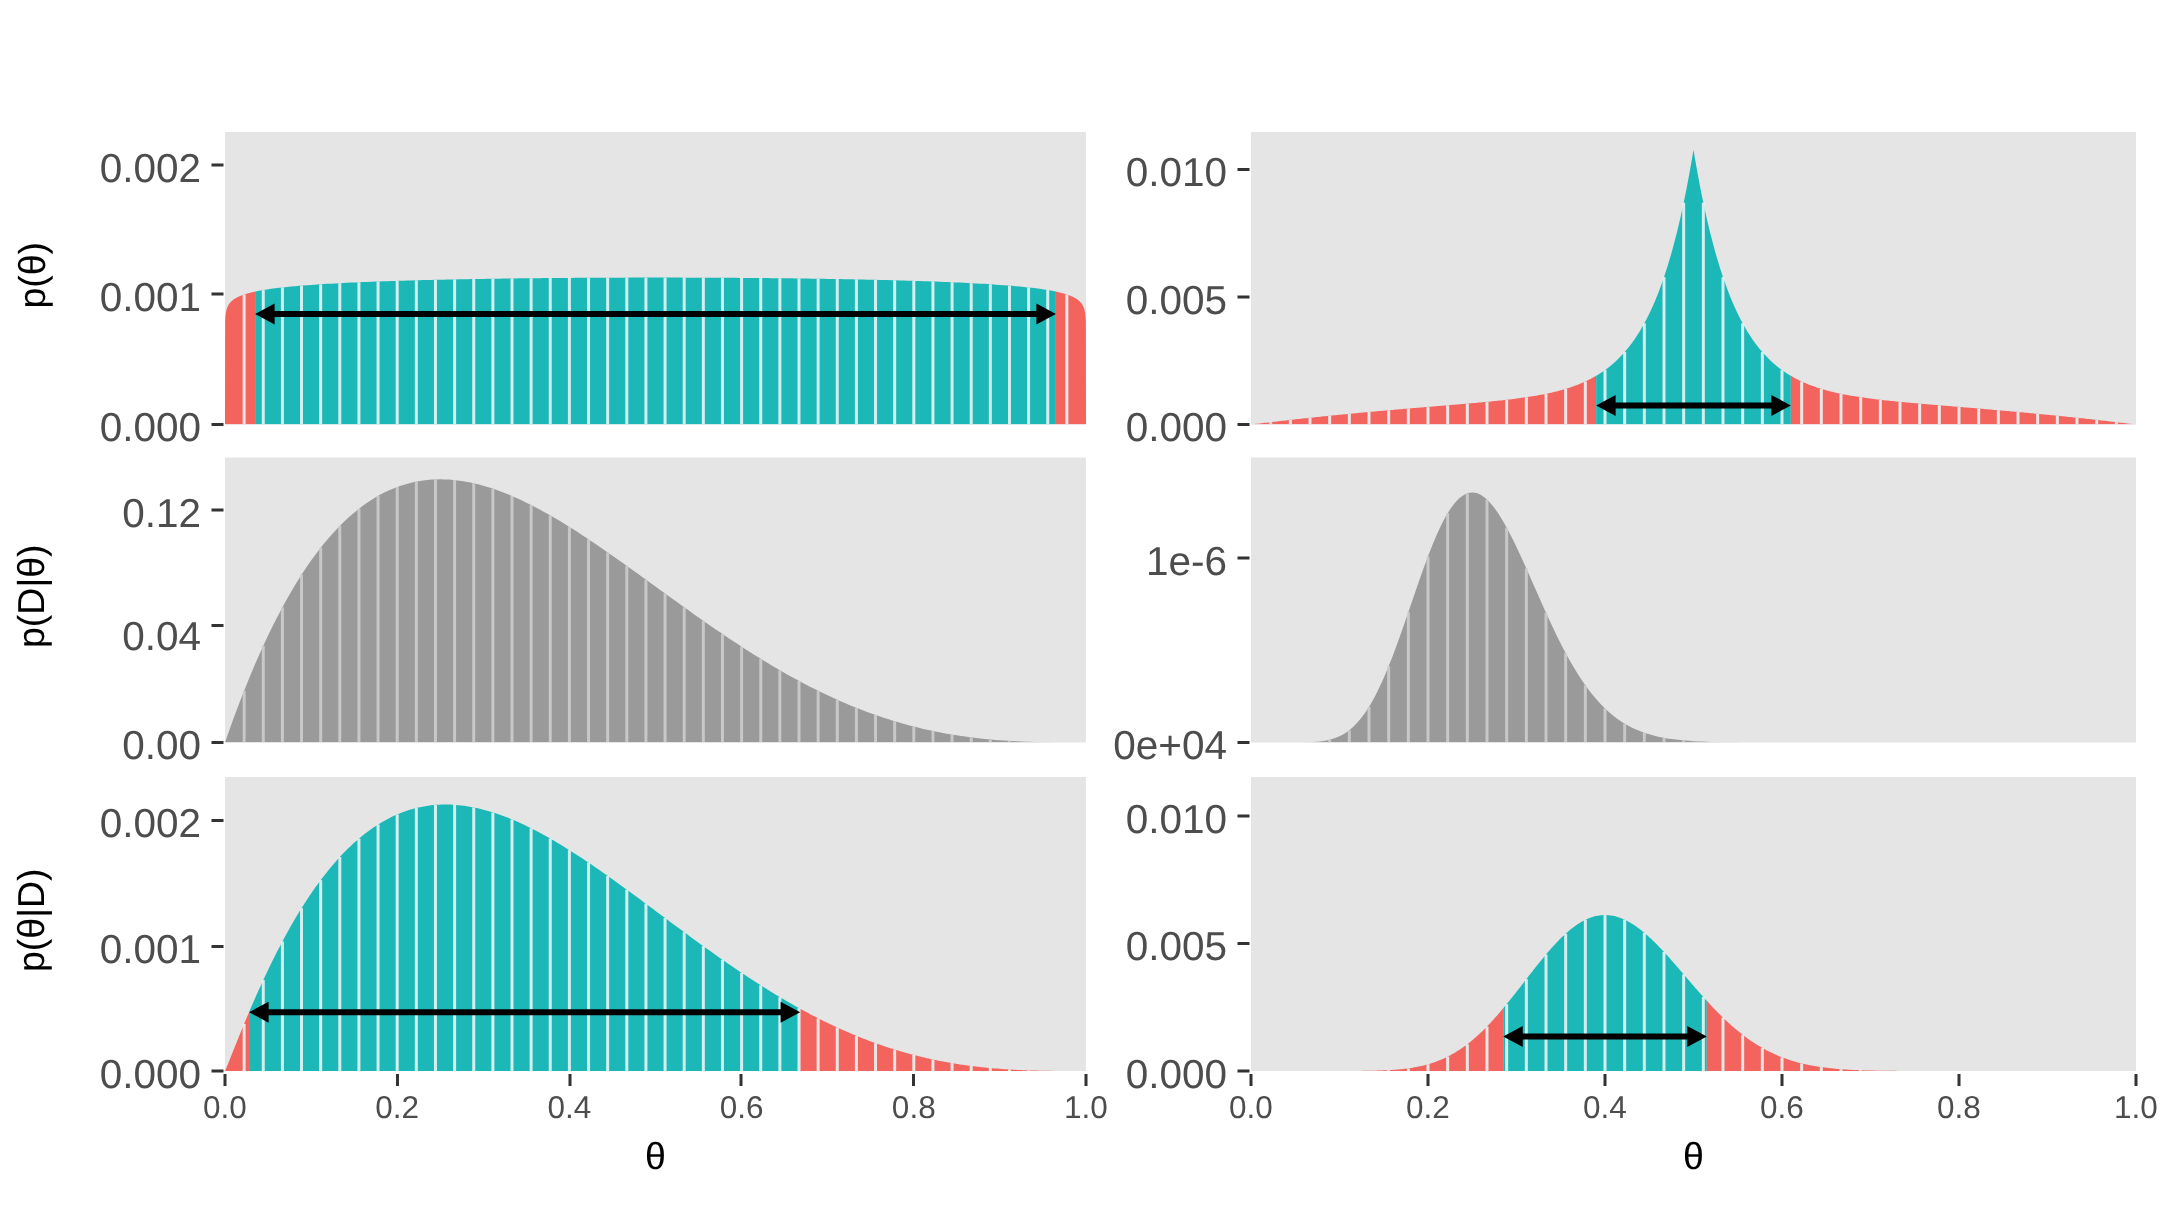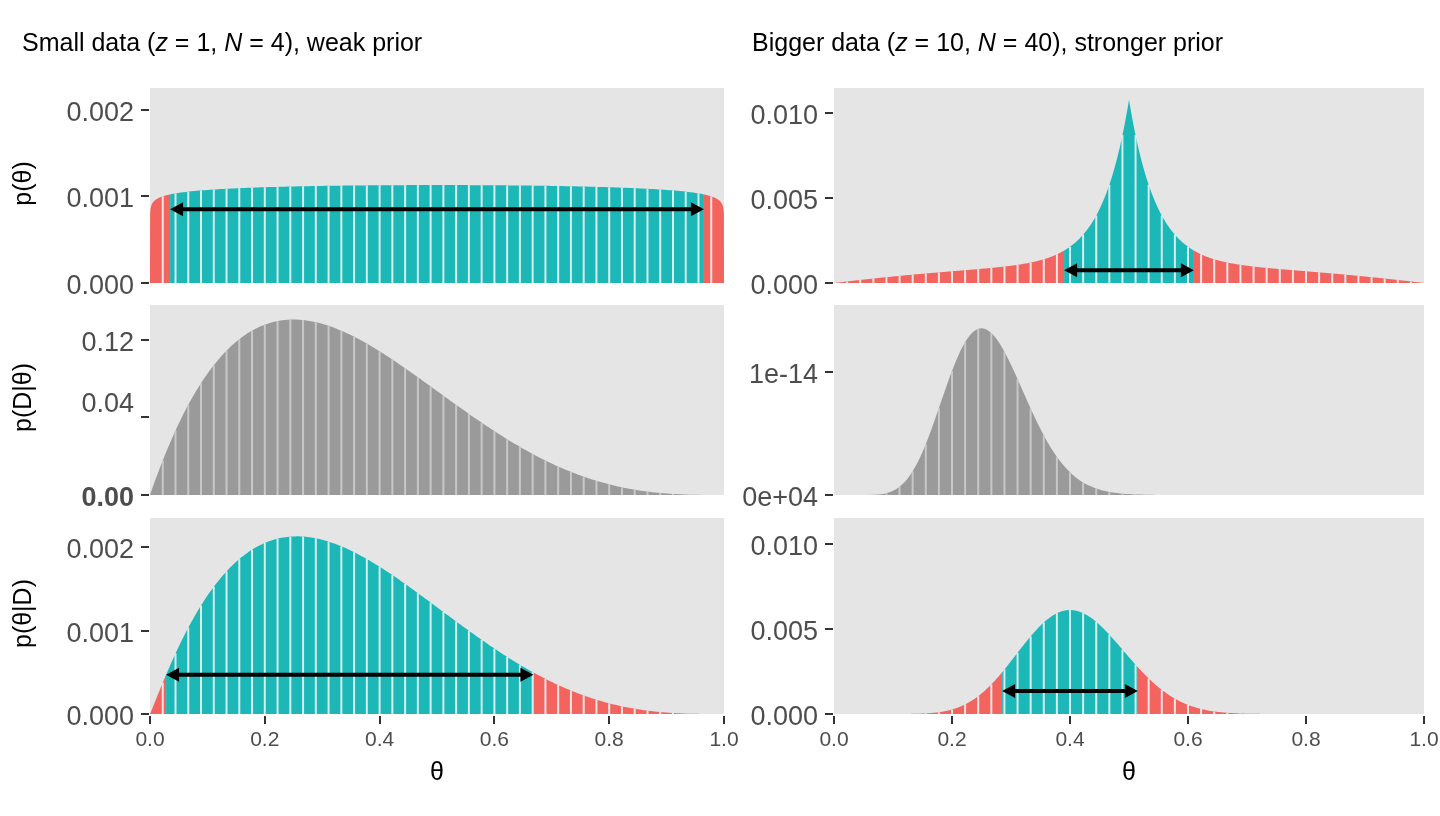--- a/index.html
+++ b/index.html
@@ -92,22 +92,20 @@
   svg.dens {
     position: absolute;
     left: 0; top: 0;
     display: block;
   }
 </style>
 </head>
 <body>
 
 <div id="figure">
-    <div class="col-title" style="left: 22px; top: 28px;"><span>Small data (</span><span class="ital">z</span><span> = 1, </span><span class="ital">N</span><span> = 4), weak prior</span></div>
-    <div class="col-title" style="left: 752px; top: 28px;"><span>Bigger data (</span><span class="ital">z</span><span> = 10, </span><span class="ital">N</span><span> = 40), stronger prior</span></div>
     <div class="panel" style="left: 150px; top: 88px; width: 574px; height: 195px; background: rgb(229, 229, 229);">
       <svg class="dens" width="574" height="195">
         <path d="M 0.00 195.00 L 0.00 195.00 L 0.10 126.89 L 0.20 124.49 L 0.30 123.05 L 0.40 122.01 L 0.50 121.19 L 0.60 120.51 L 0.70 119.94 L 0.80 119.44 L 0.90 118.99 L 1.00 118.59 L 1.10 118.23 L 1.21 117.89 L 1.31 117.58 L 1.41 117.30 L 1.51 117.03 L 1.61 116.78 L 1.71 116.54 L 1.81 116.32 L 1.91 116.10 L 2.01 115.90 L 2.11 115.71 L 2.21 115.53 L 2.31 115.35 L 2.41 115.18 L 2.51 115.02 L 2.61 114.86 L 2.71 114.71 L 2.81 114.57 L 2.91 114.43 L 3.01 114.29 L 3.11 114.16 L 3.21 114.03 L 3.31 113.91 L 3.42 113.79 L 3.52 113.67 L 3.62 113.56 L 3.72 113.44 L 3.82 113.34 L 3.92 113.23 L 4.02 113.13 L 4.12 113.03 L 4.22 112.93 L 4.32 112.83 L 4.42 112.74 L 4.52 112.65 L 4.62 112.56 L 4.72 112.47 L 4.82 112.38 L 4.92 112.30 L 5.02 112.22 L 5.12 112.14 L 5.22 112.06 L 5.32 111.98 L 5.42 111.90 L 5.52 111.82 L 5.63 111.75 L 5.73 111.68 L 5.83 111.61 L 5.93 111.54 L 6.03 111.47 L 6.13 111.40 L 6.23 111.33 L 6.33 111.26 L 6.43 111.20 L 6.53 111.13 L 6.63 111.07 L 6.73 111.01 L 6.83 110.95 L 6.93 110.89 L 7.03 110.83 L 7.13 110.77 L 7.23 110.71 L 7.33 110.65 L 7.43 110.60 L 7.53 110.54 L 7.63 110.48 L 7.73 110.43 L 7.84 110.38 L 7.94 110.32 L 8.04 110.27 L 8.14 110.22 L 8.24 110.17 L 8.34 110.12 L 8.44 110.07 L 8.54 110.02 L 8.64 109.97 L 8.74 109.92 L 8.84 109.87 L 8.94 109.82 L 9.04 109.78 L 9.14 109.73 L 9.24 109.69 L 9.34 109.64 L 9.44 109.60 L 9.54 109.55 L 9.64 109.51 L 9.74 109.46 L 9.84 109.42 L 9.94 109.38 L 10.05 109.34 L 10.15 109.29 L 10.25 109.25 L 10.35 109.21 L 10.45 109.17 L 10.55 109.13 L 10.65 109.09 L 10.75 109.05 L 10.85 109.01 L 10.95 108.97 L 11.05 108.93 L 11.15 108.90 L 11.25 108.86 L 11.35 108.82 L 11.45 108.78 L 11.55 108.75 L 11.65 108.71 L 11.75 108.67 L 11.85 108.64 L 11.95 108.60 L 12.05 108.57 L 12.15 108.53 L 12.25 108.50 L 12.36 108.46 L 12.46 108.43 L 12.56 108.39 L 12.66 108.36 L 12.76 108.33 L 12.86 108.29 L 12.96 108.26 L 13.06 108.23 L 13.16 108.19 L 13.26 108.16 L 13.36 108.13 L 13.46 108.10 L 13.56 108.07 L 13.66 108.04 L 13.76 108.00 L 13.86 107.97 L 13.96 107.94 L 14.06 107.91 L 14.16 107.88 L 14.26 107.85 L 14.36 107.82 L 14.46 107.79 L 14.57 107.76 L 14.67 107.73 L 14.77 107.71 L 14.87 107.68 L 14.97 107.65 L 15.07 107.62 L 15.17 107.59 L 15.27 107.56 L 15.37 107.54 L 15.47 107.51 L 15.57 107.48 L 15.67 107.45 L 15.77 107.43 L 15.87 107.40 L 15.97 107.37 L 16.07 107.35 L 16.17 107.32 L 16.27 107.29 L 16.37 107.27 L 16.47 107.24 L 16.57 107.21 L 16.67 107.19 L 16.78 107.16 L 16.88 107.14 L 16.98 107.11 L 17.08 107.09 L 17.18 107.06 L 17.28 107.04 L 17.38 107.01 L 17.48 106.99 L 17.58 106.96 L 17.68 106.94 L 17.78 106.92 L 17.88 106.89 L 17.98 106.87 L 18.08 106.84 L 18.18 106.82 L 18.28 106.80 L 18.38 106.77 L 18.48 106.75 L 18.58 106.73 L 18.68 106.70 L 18.78 106.68 L 18.88 106.66 L 18.99 106.64 L 19.09 106.61 L 19.19 106.59 L 19.29 106.57 L 19.39 106.55 L 19.49 106.52 L 19.59 106.50 L 19.69 106.48 L 19.79 106.46 L 19.89 106.44 L 19.99 106.42 L 20.09 106.39 L 20.09 195.00 Z" fill="#f4645f"></path>
         <path d="M 20.09 195.00 L 20.09 106.39 L 22.76 105.86 L 25.43 105.39 L 28.10 104.96 L 30.77 104.57 L 33.44 104.22 L 36.10 103.89 L 38.77 103.59 L 41.44 103.31 L 44.11 103.04 L 46.78 102.80 L 49.45 102.56 L 52.12 102.34 L 54.79 102.14 L 57.46 101.94 L 60.13 101.75 L 62.80 101.57 L 65.46 101.40 L 68.13 101.24 L 70.80 101.09 L 73.47 100.94 L 76.14 100.79 L 78.81 100.66 L 81.48 100.53 L 84.15 100.40 L 86.82 100.28 L 89.49 100.16 L 92.16 100.05 L 94.82 99.94 L 97.49 99.83 L 100.16 99.73 L 102.83 99.63 L 105.50 99.54 L 108.17 99.44 L 110.84 99.35 L 113.51 99.27 L 116.18 99.19 L 118.85 99.10 L 121.52 99.03 L 124.18 98.95 L 126.85 98.88 L 129.52 98.81 L 132.19 98.74 L 134.86 98.67 L 137.53 98.60 L 140.20 98.54 L 142.87 98.48 L 145.54 98.42 L 148.21 98.36 L 150.88 98.31 L 153.55 98.25 L 156.21 98.20 L 158.88 98.15 L 161.55 98.10 L 164.22 98.05 L 166.89 98.00 L 169.56 97.96 L 172.23 97.92 L 174.90 97.87 L 177.57 97.83 L 180.24 97.79 L 182.91 97.75 L 185.57 97.72 L 188.24 97.68 L 190.91 97.65 L 193.58 97.61 L 196.25 97.58 L 198.92 97.55 L 201.59 97.52 L 204.26 97.49 L 206.93 97.46 L 209.60 97.44 L 212.27 97.41 L 214.93 97.39 L 217.60 97.36 L 220.27 97.34 L 222.94 97.32 L 225.61 97.30 L 228.28 97.28 L 230.95 97.26 L 233.62 97.24 L 236.29 97.22 L 238.96 97.21 L 241.63 97.19 L 244.29 97.18 L 246.96 97.16 L 249.63 97.15 L 252.30 97.14 L 254.97 97.13 L 257.64 97.12 L 260.31 97.11 L 262.98 97.10 L 265.65 97.09 L 268.32 97.09 L 270.99 97.08 L 273.65 97.08 L 276.32 97.07 L 278.99 97.07 L 281.66 97.07 L 284.33 97.07 L 287.00 97.07 L 289.67 97.07 L 292.34 97.07 L 295.01 97.07 L 297.68 97.07 L 300.35 97.08 L 303.01 97.08 L 305.68 97.09 L 308.35 97.09 L 311.02 97.10 L 313.69 97.11 L 316.36 97.12 L 319.03 97.13 L 321.70 97.14 L 324.37 97.15 L 327.04 97.16 L 329.71 97.18 L 332.37 97.19 L 335.04 97.21 L 337.71 97.22 L 340.38 97.24 L 343.05 97.26 L 345.72 97.28 L 348.39 97.30 L 351.06 97.32 L 353.73 97.34 L 356.40 97.36 L 359.07 97.39 L 361.73 97.41 L 364.40 97.44 L 367.07 97.46 L 369.74 97.49 L 372.41 97.52 L 375.08 97.55 L 377.75 97.58 L 380.42 97.61 L 383.09 97.65 L 385.76 97.68 L 388.43 97.72 L 391.09 97.75 L 393.76 97.79 L 396.43 97.83 L 399.10 97.87 L 401.77 97.92 L 404.44 97.96 L 407.11 98.00 L 409.78 98.05 L 412.45 98.10 L 415.12 98.15 L 417.79 98.20 L 420.46 98.25 L 423.12 98.31 L 425.79 98.36 L 428.46 98.42 L 431.13 98.48 L 433.80 98.54 L 436.47 98.60 L 439.14 98.67 L 441.81 98.74 L 444.48 98.81 L 447.15 98.88 L 449.82 98.95 L 452.48 99.03 L 455.15 99.10 L 457.82 99.19 L 460.49 99.27 L 463.16 99.35 L 465.83 99.44 L 468.50 99.54 L 471.17 99.63 L 473.84 99.73 L 476.51 99.83 L 479.18 99.94 L 481.84 100.05 L 484.51 100.16 L 487.18 100.28 L 489.85 100.40 L 492.52 100.53 L 495.19 100.66 L 497.86 100.79 L 500.53 100.94 L 503.20 101.09 L 505.87 101.24 L 508.54 101.40 L 511.20 101.57 L 513.87 101.75 L 516.54 101.94 L 519.21 102.14 L 521.88 102.34 L 524.55 102.56 L 527.22 102.80 L 529.89 103.04 L 532.56 103.31 L 535.23 103.59 L 537.90 103.89 L 540.56 104.22 L 543.23 104.57 L 545.90 104.96 L 548.57 105.39 L 551.24 105.86 L 553.91 106.39 L 553.91 195.00 Z" fill="#1cb8b8"></path>
         <path d="M 553.91 195.00 L 553.91 106.39 L 554.01 106.42 L 554.11 106.44 L 554.21 106.46 L 554.31 106.48 L 554.41 106.50 L 554.51 106.52 L 554.61 106.55 L 554.71 106.57 L 554.81 106.59 L 554.91 106.61 L 555.01 106.64 L 555.12 106.66 L 555.22 106.68 L 555.32 106.70 L 555.42 106.73 L 555.52 106.75 L 555.62 106.77 L 555.72 106.80 L 555.82 106.82 L 555.92 106.84 L 556.02 106.87 L 556.12 106.89 L 556.22 106.92 L 556.32 106.94 L 556.42 106.96 L 556.52 106.99 L 556.62 107.01 L 556.72 107.04 L 556.82 107.06 L 556.92 107.09 L 557.02 107.11 L 557.12 107.14 L 557.22 107.16 L 557.33 107.19 L 557.43 107.21 L 557.53 107.24 L 557.63 107.27 L 557.73 107.29 L 557.83 107.32 L 557.93 107.35 L 558.03 107.37 L 558.13 107.40 L 558.23 107.43 L 558.33 107.45 L 558.43 107.48 L 558.53 107.51 L 558.63 107.54 L 558.73 107.56 L 558.83 107.59 L 558.93 107.62 L 559.03 107.65 L 559.13 107.68 L 559.23 107.71 L 559.33 107.73 L 559.43 107.76 L 559.54 107.79 L 559.64 107.82 L 559.74 107.85 L 559.84 107.88 L 559.94 107.91 L 560.04 107.94 L 560.14 107.97 L 560.24 108.00 L 560.34 108.04 L 560.44 108.07 L 560.54 108.10 L 560.64 108.13 L 560.74 108.16 L 560.84 108.19 L 560.94 108.23 L 561.04 108.26 L 561.14 108.29 L 561.24 108.33 L 561.34 108.36 L 561.44 108.39 L 561.54 108.43 L 561.64 108.46 L 561.75 108.50 L 561.85 108.53 L 561.95 108.57 L 562.05 108.60 L 562.15 108.64 L 562.25 108.67 L 562.35 108.71 L 562.45 108.75 L 562.55 108.78 L 562.65 108.82 L 562.75 108.86 L 562.85 108.90 L 562.95 108.93 L 563.05 108.97 L 563.15 109.01 L 563.25 109.05 L 563.35 109.09 L 563.45 109.13 L 563.55 109.17 L 563.65 109.21 L 563.75 109.25 L 563.85 109.29 L 563.95 109.34 L 564.06 109.38 L 564.16 109.42 L 564.26 109.46 L 564.36 109.51 L 564.46 109.55 L 564.56 109.60 L 564.66 109.64 L 564.76 109.69 L 564.86 109.73 L 564.96 109.78 L 565.06 109.82 L 565.16 109.87 L 565.26 109.92 L 565.36 109.97 L 565.46 110.02 L 565.56 110.07 L 565.66 110.12 L 565.76 110.17 L 565.86 110.22 L 565.96 110.27 L 566.06 110.32 L 566.16 110.38 L 566.27 110.43 L 566.37 110.48 L 566.47 110.54 L 566.57 110.60 L 566.67 110.65 L 566.77 110.71 L 566.87 110.77 L 566.97 110.83 L 567.07 110.89 L 567.17 110.95 L 567.27 111.01 L 567.37 111.07 L 567.47 111.13 L 567.57 111.20 L 567.67 111.26 L 567.77 111.33 L 567.87 111.40 L 567.97 111.47 L 568.07 111.54 L 568.17 111.61 L 568.27 111.68 L 568.37 111.75 L 568.48 111.82 L 568.58 111.90 L 568.68 111.98 L 568.78 112.06 L 568.88 112.14 L 568.98 112.22 L 569.08 112.30 L 569.18 112.38 L 569.28 112.47 L 569.38 112.56 L 569.48 112.65 L 569.58 112.74 L 569.68 112.83 L 569.78 112.93 L 569.88 113.03 L 569.98 113.13 L 570.08 113.23 L 570.18 113.34 L 570.28 113.44 L 570.38 113.56 L 570.48 113.67 L 570.58 113.79 L 570.69 113.91 L 570.79 114.03 L 570.89 114.16 L 570.99 114.29 L 571.09 114.43 L 571.19 114.57 L 571.29 114.71 L 571.39 114.86 L 571.49 115.02 L 571.59 115.18 L 571.69 115.35 L 571.79 115.53 L 571.89 115.71 L 571.99 115.90 L 572.09 116.10 L 572.19 116.32 L 572.29 116.54 L 572.39 116.78 L 572.49 117.03 L 572.59 117.30 L 572.69 117.58 L 572.79 117.89 L 572.90 118.23 L 573.00 118.59 L 573.10 118.99 L 573.20 119.44 L 573.30 119.94 L 573.40 120.51 L 573.50 121.19 L 573.60 122.01 L 573.70 123.05 L 573.80 124.49 L 573.90 126.89 L 574.00 195.00 L 574.00 195.00 Z" fill="#f4645f"></path>
         <line x1="12.76" x2="12.76" y1="195.00" y2="108.33" stroke="#e8f4f4" stroke-width="2" opacity="0.9"></line>
         <line x1="25.51" x2="25.51" y1="195.00" y2="105.37" stroke="#e8f4f4" stroke-width="2" opacity="0.9"></line>
         <line x1="38.27" x2="38.27" y1="195.00" y2="103.65" stroke="#e8f4f4" stroke-width="2" opacity="0.9"></line>
         <line x1="51.02" x2="51.02" y1="195.00" y2="102.43" stroke="#e8f4f4" stroke-width="2" opacity="0.9"></line>
         <line x1="63.78" x2="63.78" y1="195.00" y2="101.51" stroke="#e8f4f4" stroke-width="2" opacity="0.9"></line>
@@ -205,23 +203,23 @@
         <line x1="459.20" x2="459.20" y1="190.00" y2="179.35" stroke="#d0d0d0" stroke-width="2" opacity="0.85"></line>
         <line x1="471.96" x2="471.96" y1="190.00" y2="182.31" stroke="#d0d0d0" stroke-width="2" opacity="0.85"></line>
         <line x1="484.71" x2="484.71" y1="190.00" y2="184.71" stroke="#d0d0d0" stroke-width="2" opacity="0.85"></line>
         <line x1="497.47" x2="497.47" y1="190.00" y2="186.58" stroke="#d0d0d0" stroke-width="2" opacity="0.85"></line>
         <line x1="510.22" x2="510.22" y1="190.00" y2="187.97" stroke="#d0d0d0" stroke-width="2" opacity="0.85"></line>
         <line x1="522.98" x2="522.98" y1="190.00" y2="188.94" stroke="#d0d0d0" stroke-width="2" opacity="0.85"></line>
         <line x1="535.73" x2="535.73" y1="190.00" y2="189.54" stroke="#d0d0d0" stroke-width="2" opacity="0.85"></line>
       </svg>
     </div>
     <div class="tick-mark-y" style="left: 141px; top: 494px;"></div>
-    <div class="tick-label-y" style="left: 18px; width: 116px; top: 482px; font-weight: bold;">0.00</div>
+    <div class="tick-label-y" style="left: 18px; width: 116px; top: 482px;">0.00</div>
     <div class="tick-mark-y" style="left: 141px; top: 416.449px;"></div>
-    <div class="tick-label-y" style="left: 18px; width: 116px; top: 388px;">0.04</div>
+    <div class="tick-label-y" style="left: 18px; width: 116px; top: 409px;">0.04</div>
     <div class="tick-mark-y" style="left: 141px; top: 338.898px;"></div>
     <div class="tick-label-y" style="left: 18px; width: 116px; top: 326.898px;">0.12</div>
     <div class="axis-ylabel" style="width: 190px; left: -73px; top: 383px; transform: rotate(-90deg);">p(D|θ)</div>
     <div class="panel" style="left: 150px; top: 518px; width: 574px; height: 196px; background: rgb(229, 229, 229);">
       <svg class="dens" width="574" height="196">
         <path d="M 0.00 196.00 L 0.00 196.00 L 0.08 195.84 L 0.16 195.66 L 0.24 195.48 L 0.32 195.30 L 0.40 195.11 L 0.48 194.92 L 0.56 194.73 L 0.64 194.55 L 0.72 194.35 L 0.80 194.16 L 0.88 193.97 L 0.96 193.78 L 1.04 193.58 L 1.13 193.39 L 1.21 193.19 L 1.29 193.00 L 1.37 192.80 L 1.45 192.61 L 1.53 192.41 L 1.61 192.21 L 1.69 192.01 L 1.77 191.82 L 1.85 191.62 L 1.93 191.42 L 2.01 191.22 L 2.09 191.02 L 2.17 190.82 L 2.25 190.63 L 2.33 190.43 L 2.41 190.23 L 2.49 190.03 L 2.57 189.83 L 2.65 189.63 L 2.73 189.43 L 2.81 189.23 L 2.89 189.03 L 2.97 188.83 L 3.05 188.63 L 3.13 188.42 L 3.21 188.22 L 3.29 188.02 L 3.38 187.82 L 3.46 187.62 L 3.54 187.42 L 3.62 187.22 L 3.70 187.02 L 3.78 186.82 L 3.86 186.62 L 3.94 186.41 L 4.02 186.21 L 4.10 186.01 L 4.18 185.81 L 4.26 185.61 L 4.34 185.41 L 4.42 185.21 L 4.50 185.00 L 4.58 184.80 L 4.66 184.60 L 4.74 184.40 L 4.82 184.20 L 4.90 184.00 L 4.98 183.80 L 5.06 183.59 L 5.14 183.39 L 5.22 183.19 L 5.30 182.99 L 5.38 182.79 L 5.46 182.59 L 5.54 182.39 L 5.63 182.18 L 5.71 181.98 L 5.79 181.78 L 5.87 181.58 L 5.95 181.38 L 6.03 181.18 L 6.11 180.98 L 6.19 180.78 L 6.27 180.58 L 6.35 180.37 L 6.43 180.17 L 6.51 179.97 L 6.59 179.77 L 6.67 179.57 L 6.75 179.37 L 6.83 179.17 L 6.91 178.97 L 6.99 178.77 L 7.07 178.57 L 7.15 178.37 L 7.23 178.17 L 7.31 177.97 L 7.39 177.77 L 7.47 177.57 L 7.55 177.37 L 7.63 177.17 L 7.71 176.97 L 7.79 176.77 L 7.88 176.57 L 7.96 176.37 L 8.04 176.17 L 8.12 175.97 L 8.20 175.77 L 8.28 175.57 L 8.36 175.37 L 8.44 175.17 L 8.52 174.97 L 8.60 174.77 L 8.68 174.57 L 8.76 174.37 L 8.84 174.17 L 8.92 173.98 L 9.00 173.78 L 9.08 173.58 L 9.16 173.38 L 9.24 173.18 L 9.32 172.98 L 9.40 172.78 L 9.48 172.59 L 9.56 172.39 L 9.64 172.19 L 9.72 171.99 L 9.80 171.79 L 9.88 171.60 L 9.96 171.40 L 10.05 171.20 L 10.13 171.00 L 10.21 170.81 L 10.29 170.61 L 10.37 170.41 L 10.45 170.22 L 10.53 170.02 L 10.61 169.82 L 10.69 169.62 L 10.77 169.43 L 10.85 169.23 L 10.93 169.03 L 11.01 168.84 L 11.09 168.64 L 11.17 168.45 L 11.25 168.25 L 11.33 168.05 L 11.41 167.86 L 11.49 167.66 L 11.57 167.47 L 11.65 167.27 L 11.73 167.08 L 11.81 166.88 L 11.89 166.68 L 11.97 166.49 L 12.05 166.29 L 12.13 166.10 L 12.21 165.90 L 12.30 165.71 L 12.38 165.52 L 12.46 165.32 L 12.54 165.13 L 12.62 164.93 L 12.70 164.74 L 12.78 164.54 L 12.86 164.35 L 12.94 164.16 L 13.02 163.96 L 13.10 163.77 L 13.18 163.58 L 13.26 163.38 L 13.34 163.19 L 13.42 163.00 L 13.50 162.80 L 13.58 162.61 L 13.66 162.42 L 13.74 162.22 L 13.82 162.03 L 13.90 161.84 L 13.98 161.65 L 14.06 161.45 L 14.14 161.26 L 14.22 161.07 L 14.30 160.88 L 14.38 160.69 L 14.46 160.50 L 14.55 160.30 L 14.63 160.11 L 14.71 159.92 L 14.79 159.73 L 14.87 159.54 L 14.95 159.35 L 15.03 159.16 L 15.11 158.97 L 15.19 158.78 L 15.27 158.59 L 15.35 158.40 L 15.43 158.21 L 15.51 158.02 L 15.59 157.83 L 15.67 157.64 L 15.75 157.45 L 15.83 157.26 L 15.91 157.07 L 15.99 156.88 L 16.07 156.69 L 16.07 196.00 Z" fill="#f4645f"></path>
         <path d="M 16.07 196.00 L 16.07 156.69 L 17.91 152.40 L 19.75 148.18 L 21.58 144.02 L 23.42 139.94 L 25.26 135.93 L 27.09 132.00 L 28.93 128.13 L 30.77 124.34 L 32.60 120.63 L 34.44 116.98 L 36.28 113.42 L 38.11 109.92 L 39.95 106.50 L 41.79 103.16 L 43.62 99.89 L 45.46 96.69 L 47.30 93.57 L 49.13 90.52 L 50.97 87.54 L 52.81 84.63 L 54.64 81.80 L 56.48 79.04 L 58.32 76.34 L 60.16 73.72 L 61.99 71.17 L 63.83 68.68 L 65.67 66.27 L 67.50 63.92 L 69.34 61.64 L 71.18 59.43 L 73.01 57.29 L 74.85 55.21 L 76.69 53.19 L 78.52 51.24 L 80.36 49.35 L 82.20 47.53 L 84.03 45.77 L 85.87 44.07 L 87.71 42.43 L 89.54 40.85 L 91.38 39.34 L 93.22 37.88 L 95.05 36.48 L 96.89 35.14 L 98.73 33.85 L 100.56 32.62 L 102.40 31.45 L 104.24 30.33 L 106.08 29.27 L 107.91 28.26 L 109.75 27.31 L 111.59 26.40 L 113.42 25.55 L 115.26 24.75 L 117.10 24.01 L 118.93 23.31 L 120.77 22.66 L 122.61 22.05 L 124.44 21.50 L 126.28 20.99 L 128.12 20.54 L 129.95 20.12 L 131.79 19.75 L 133.63 19.43 L 135.46 19.15 L 137.30 18.91 L 139.14 18.72 L 140.97 18.56 L 142.81 18.45 L 144.65 18.38 L 146.48 18.35 L 148.32 18.36 L 150.16 18.41 L 152.00 18.49 L 153.83 18.61 L 155.67 18.77 L 157.51 18.97 L 159.34 19.20 L 161.18 19.47 L 163.02 19.77 L 164.85 20.10 L 166.69 20.47 L 168.53 20.87 L 170.36 21.30 L 172.20 21.76 L 174.04 22.25 L 175.87 22.78 L 177.71 23.33 L 179.55 23.91 L 181.38 24.52 L 183.22 25.16 L 185.06 25.82 L 186.89 26.51 L 188.73 27.23 L 190.57 27.97 L 192.40 28.74 L 194.24 29.53 L 196.08 30.34 L 197.92 31.18 L 199.75 32.04 L 201.59 32.92 L 203.43 33.83 L 205.26 34.75 L 207.10 35.70 L 208.94 36.66 L 210.77 37.65 L 212.61 38.65 L 214.45 39.67 L 216.28 40.71 L 218.12 41.76 L 219.96 42.84 L 221.79 43.93 L 223.63 45.03 L 225.47 46.15 L 227.30 47.28 L 229.14 48.43 L 230.98 49.59 L 232.81 50.77 L 234.65 51.96 L 236.49 53.16 L 238.32 54.37 L 240.16 55.59 L 242.00 56.83 L 243.84 58.07 L 245.67 59.32 L 247.51 60.59 L 249.35 61.86 L 251.18 63.14 L 253.02 64.43 L 254.86 65.73 L 256.69 67.03 L 258.53 68.34 L 260.37 69.66 L 262.20 70.99 L 264.04 72.32 L 265.88 73.65 L 267.71 74.99 L 269.55 76.33 L 271.39 77.68 L 273.22 79.03 L 275.06 80.39 L 276.90 81.74 L 278.73 83.10 L 280.57 84.47 L 282.41 85.83 L 284.24 87.19 L 286.08 88.56 L 287.92 89.93 L 289.76 91.29 L 291.59 92.66 L 293.43 94.03 L 295.27 95.39 L 297.10 96.76 L 298.94 98.12 L 300.78 99.48 L 302.61 100.84 L 304.45 102.20 L 306.29 103.55 L 308.12 104.90 L 309.96 106.25 L 311.80 107.59 L 313.63 108.93 L 315.47 110.27 L 317.31 111.60 L 319.14 112.93 L 320.98 114.25 L 322.82 115.56 L 324.65 116.87 L 326.49 118.18 L 328.33 119.48 L 330.16 120.77 L 332.00 122.06 L 333.84 123.33 L 335.68 124.61 L 337.51 125.87 L 339.35 127.13 L 341.19 128.38 L 343.02 129.62 L 344.86 130.85 L 346.70 132.07 L 348.53 133.29 L 350.37 134.50 L 352.21 135.69 L 354.04 136.88 L 355.88 138.06 L 357.72 139.23 L 359.55 140.39 L 361.39 141.54 L 363.23 142.68 L 365.06 143.81 L 366.90 144.93 L 368.74 146.03 L 370.57 147.13 L 372.41 148.22 L 374.25 149.29 L 376.08 150.36 L 377.92 151.41 L 379.76 152.45 L 381.60 153.48 L 383.43 154.49 L 383.43 196.00 Z" fill="#1cb8b8"></path>
         <path d="M 383.43 196.00 L 383.43 154.49 L 384.38 155.02 L 385.34 155.54 L 386.29 156.05 L 387.24 156.57 L 388.20 157.08 L 389.15 157.58 L 390.10 158.09 L 391.05 158.59 L 392.01 159.09 L 392.96 159.58 L 393.91 160.07 L 394.87 160.56 L 395.82 161.04 L 396.77 161.52 L 397.72 162.00 L 398.68 162.47 L 399.63 162.94 L 400.58 163.41 L 401.54 163.87 L 402.49 164.33 L 403.44 164.79 L 404.39 165.24 L 405.35 165.69 L 406.30 166.13 L 407.25 166.58 L 408.21 167.01 L 409.16 167.45 L 410.11 167.88 L 411.06 168.31 L 412.02 168.73 L 412.97 169.16 L 413.92 169.57 L 414.88 169.99 L 415.83 170.40 L 416.78 170.80 L 417.73 171.21 L 418.69 171.61 L 419.64 172.00 L 420.59 172.40 L 421.55 172.79 L 422.50 173.17 L 423.45 173.55 L 424.40 173.93 L 425.36 174.31 L 426.31 174.68 L 427.26 175.05 L 428.22 175.41 L 429.17 175.77 L 430.12 176.13 L 431.07 176.48 L 432.03 176.83 L 432.98 177.18 L 433.93 177.52 L 434.89 177.86 L 435.84 178.19 L 436.79 178.53 L 437.74 178.85 L 438.70 179.18 L 439.65 179.50 L 440.60 179.82 L 441.56 180.13 L 442.51 180.44 L 443.46 180.75 L 444.41 181.05 L 445.37 181.35 L 446.32 181.65 L 447.27 181.94 L 448.23 182.23 L 449.18 182.52 L 450.13 182.80 L 451.08 183.08 L 452.04 183.35 L 452.99 183.62 L 453.94 183.89 L 454.89 184.16 L 455.85 184.42 L 456.80 184.68 L 457.75 184.93 L 458.71 185.18 L 459.66 185.43 L 460.61 185.67 L 461.56 185.91 L 462.52 186.15 L 463.47 186.38 L 464.42 186.61 L 465.38 186.84 L 466.33 187.06 L 467.28 187.29 L 468.23 187.50 L 469.19 187.72 L 470.14 187.93 L 471.09 188.13 L 472.05 188.34 L 473.00 188.54 L 473.95 188.73 L 474.90 188.93 L 475.86 189.12 L 476.81 189.31 L 477.76 189.49 L 478.72 189.67 L 479.67 189.85 L 480.62 190.03 L 481.57 190.20 L 482.53 190.37 L 483.48 190.53 L 484.43 190.70 L 485.39 190.86 L 486.34 191.01 L 487.29 191.17 L 488.24 191.32 L 489.20 191.46 L 490.15 191.61 L 491.10 191.75 L 492.06 191.89 L 493.01 192.03 L 493.96 192.16 L 494.91 192.29 L 495.87 192.42 L 496.82 192.54 L 497.77 192.66 L 498.73 192.78 L 499.68 192.90 L 500.63 193.01 L 501.58 193.12 L 502.54 193.23 L 503.49 193.34 L 504.44 193.44 L 505.40 193.54 L 506.35 193.64 L 507.30 193.73 L 508.25 193.83 L 509.21 193.92 L 510.16 194.01 L 511.11 194.09 L 512.07 194.17 L 513.02 194.26 L 513.97 194.33 L 514.92 194.41 L 515.88 194.48 L 516.83 194.56 L 517.78 194.63 L 518.74 194.69 L 519.69 194.76 L 520.64 194.82 L 521.59 194.88 L 522.55 194.94 L 523.50 195.00 L 524.45 195.05 L 525.41 195.11 L 526.36 195.16 L 527.31 195.21 L 528.26 195.25 L 529.22 195.30 L 530.17 195.34 L 531.12 195.38 L 532.08 195.42 L 533.03 195.46 L 533.98 195.50 L 534.93 195.53 L 535.89 195.56 L 536.84 195.60 L 537.79 195.63 L 538.74 195.65 L 539.70 195.68 L 540.65 195.71 L 541.60 195.73 L 542.56 195.75 L 543.51 195.78 L 544.46 195.80 L 545.41 195.82 L 546.37 195.83 L 547.32 195.85 L 548.27 195.87 L 549.23 195.88 L 550.18 195.89 L 551.13 195.91 L 552.08 195.92 L 553.04 195.93 L 553.99 195.94 L 554.94 195.95 L 555.90 195.95 L 556.85 195.96 L 557.80 195.97 L 558.75 195.97 L 559.71 195.98 L 560.66 195.98 L 561.61 195.99 L 562.57 195.99 L 563.52 195.99 L 564.47 195.99 L 565.42 196.00 L 566.38 196.00 L 567.33 196.00 L 568.28 196.00 L 569.24 196.00 L 570.19 196.00 L 571.14 196.00 L 572.09 196.00 L 573.05 196.00 L 574.00 196.00 L 574.00 196.00 Z" fill="#f4645f"></path>
         <line x1="12.76" x2="12.76" y1="196.00" y2="164.60" stroke="#e8f4f4" stroke-width="2" opacity="0.9"></line>
         <line x1="25.51" x2="25.51" y1="196.00" y2="135.38" stroke="#e8f4f4" stroke-width="2" opacity="0.9"></line>
@@ -362,21 +360,21 @@
         <line x1="249.11" x2="249.11" y1="190.00" y2="177.44" stroke="#d0d0d0" stroke-width="2" opacity="0.85"></line>
         <line x1="262.22" x2="262.22" y1="190.00" y2="183.53" stroke="#d0d0d0" stroke-width="2" opacity="0.85"></line>
         <line x1="275.33" x2="275.33" y1="190.00" y2="186.90" stroke="#d0d0d0" stroke-width="2" opacity="0.85"></line>
         <line x1="288.44" x2="288.44" y1="190.00" y2="188.63" stroke="#d0d0d0" stroke-width="2" opacity="0.85"></line>
         <line x1="301.56" x2="301.56" y1="190.00" y2="189.43" stroke="#d0d0d0" stroke-width="2" opacity="0.85"></line>
       </svg>
     </div>
     <div class="tick-mark-y" style="left: 825px; top: 494px;"></div>
     <div class="tick-label-y" style="left: 702px; width: 116px; top: 482px;">0e+04</div>
     <div class="tick-mark-y" style="left: 825px; top: 371.419px;"></div>
-    <div class="tick-label-y" style="left: 702px; width: 116px; top: 359.419px;">1e-14</div>
+    <div class="tick-label-y" style="left: 702px; width: 116px; top: 359.419px;">1e-6</div>
     <div class="panel" style="left: 834px; top: 518px; width: 590px; height: 196px; background: rgb(229, 229, 229);">
       <svg class="dens" width="590" height="196">
         <path d="M 0.00 196.00 L 0.00 196.00 L 0.84 196.00 L 1.68 196.00 L 2.52 196.00 L 3.36 196.00 L 4.20 196.00 L 5.04 196.00 L 5.89 196.00 L 6.73 196.00 L 7.57 196.00 L 8.41 196.00 L 9.25 196.00 L 10.09 196.00 L 10.93 196.00 L 11.77 196.00 L 12.61 196.00 L 13.45 196.00 L 14.29 196.00 L 15.13 196.00 L 15.97 196.00 L 16.81 196.00 L 17.66 196.00 L 18.50 196.00 L 19.34 196.00 L 20.18 196.00 L 21.02 196.00 L 21.86 196.00 L 22.70 196.00 L 23.54 196.00 L 24.38 196.00 L 25.22 196.00 L 26.06 196.00 L 26.90 196.00 L 27.74 196.00 L 28.59 196.00 L 29.43 196.00 L 30.27 196.00 L 31.11 196.00 L 31.95 196.00 L 32.79 196.00 L 33.63 196.00 L 34.47 196.00 L 35.31 196.00 L 36.15 196.00 L 36.99 196.00 L 37.83 196.00 L 38.67 196.00 L 39.52 196.00 L 40.36 196.00 L 41.20 196.00 L 42.04 196.00 L 42.88 196.00 L 43.72 196.00 L 44.56 196.00 L 45.40 196.00 L 46.24 196.00 L 47.08 196.00 L 47.92 196.00 L 48.76 196.00 L 49.60 196.00 L 50.44 196.00 L 51.29 196.00 L 52.13 196.00 L 52.97 196.00 L 53.81 196.00 L 54.65 196.00 L 55.49 196.00 L 56.33 195.99 L 57.17 195.99 L 58.01 195.99 L 58.85 195.99 L 59.69 195.99 L 60.53 195.99 L 61.37 195.99 L 62.22 195.98 L 63.06 195.98 L 63.90 195.98 L 64.74 195.98 L 65.58 195.97 L 66.42 195.97 L 67.26 195.97 L 68.10 195.96 L 68.94 195.96 L 69.78 195.95 L 70.62 195.95 L 71.46 195.94 L 72.30 195.93 L 73.15 195.93 L 73.99 195.92 L 74.83 195.91 L 75.67 195.90 L 76.51 195.89 L 77.35 195.87 L 78.19 195.86 L 79.03 195.85 L 79.87 195.83 L 80.71 195.81 L 81.55 195.80 L 82.39 195.78 L 83.23 195.75 L 84.07 195.73 L 84.92 195.71 L 85.76 195.68 L 86.60 195.65 L 87.44 195.62 L 88.28 195.58 L 89.12 195.55 L 89.96 195.51 L 90.80 195.47 L 91.64 195.42 L 92.48 195.38 L 93.32 195.33 L 94.16 195.27 L 95.00 195.21 L 95.85 195.15 L 96.69 195.09 L 97.53 195.02 L 98.37 194.94 L 99.21 194.87 L 100.05 194.78 L 100.89 194.70 L 101.73 194.60 L 102.57 194.51 L 103.41 194.40 L 104.25 194.29 L 105.09 194.18 L 105.93 194.06 L 106.78 193.93 L 107.62 193.79 L 108.46 193.65 L 109.30 193.51 L 110.14 193.35 L 110.98 193.19 L 111.82 193.02 L 112.66 192.84 L 113.50 192.65 L 114.34 192.45 L 115.18 192.25 L 116.02 192.04 L 116.86 191.81 L 117.70 191.58 L 118.55 191.34 L 119.39 191.09 L 120.23 190.83 L 121.07 190.55 L 121.91 190.27 L 122.75 189.97 L 123.59 189.67 L 124.43 189.35 L 125.27 189.02 L 126.11 188.68 L 126.95 188.33 L 127.79 187.96 L 128.63 187.59 L 129.48 187.20 L 130.32 186.79 L 131.16 186.38 L 132.00 185.95 L 132.84 185.50 L 133.68 185.05 L 134.52 184.58 L 135.36 184.09 L 136.20 183.59 L 137.04 183.08 L 137.88 182.56 L 138.72 182.02 L 139.56 181.46 L 140.41 180.89 L 141.25 180.31 L 142.09 179.71 L 142.93 179.09 L 143.77 178.46 L 144.61 177.82 L 145.45 177.16 L 146.29 176.49 L 147.13 175.80 L 147.97 175.10 L 148.81 174.38 L 149.65 173.65 L 150.49 172.91 L 151.34 172.15 L 152.18 171.37 L 153.02 170.58 L 153.86 169.78 L 154.70 168.96 L 155.54 168.13 L 156.38 167.29 L 157.22 166.43 L 158.06 165.56 L 158.90 164.68 L 159.74 163.79 L 160.58 162.88 L 161.42 161.96 L 162.26 161.03 L 163.11 160.08 L 163.95 159.13 L 164.79 158.17 L 165.63 157.19 L 166.47 156.21 L 167.31 155.21 L 168.15 154.21 L 168.15 196.00 Z" fill="#f4645f"></path>
         <path d="M 168.15 196.00 L 168.15 154.21 L 168.83 153.39 L 169.51 152.57 L 170.19 151.74 L 170.86 150.91 L 171.54 150.07 L 172.22 149.23 L 172.90 148.39 L 173.58 147.54 L 174.26 146.68 L 174.94 145.82 L 175.61 144.96 L 176.29 144.10 L 176.97 143.23 L 177.65 142.37 L 178.33 141.49 L 179.01 140.62 L 179.68 139.75 L 180.36 138.87 L 181.04 138.00 L 181.72 137.12 L 182.40 136.24 L 183.08 135.37 L 183.76 134.49 L 184.43 133.61 L 185.11 132.74 L 185.79 131.87 L 186.47 130.99 L 187.15 130.12 L 187.83 129.26 L 188.50 128.39 L 189.18 127.53 L 189.86 126.67 L 190.54 125.82 L 191.22 124.96 L 191.90 124.12 L 192.58 123.27 L 193.25 122.44 L 193.93 121.61 L 194.61 120.78 L 195.29 119.96 L 195.97 119.14 L 196.65 118.34 L 197.33 117.54 L 198.00 116.74 L 198.68 115.96 L 199.36 115.18 L 200.04 114.41 L 200.72 113.65 L 201.40 112.89 L 202.07 112.15 L 202.75 111.42 L 203.43 110.69 L 204.11 109.98 L 204.79 109.28 L 205.47 108.58 L 206.15 107.90 L 206.82 107.23 L 207.50 106.57 L 208.18 105.92 L 208.86 105.29 L 209.54 104.66 L 210.22 104.05 L 210.90 103.45 L 211.57 102.87 L 212.25 102.30 L 212.93 101.74 L 213.61 101.20 L 214.29 100.67 L 214.97 100.15 L 215.64 99.65 L 216.32 99.16 L 217.00 98.69 L 217.68 98.23 L 218.36 97.79 L 219.04 97.36 L 219.72 96.95 L 220.39 96.55 L 221.07 96.17 L 221.75 95.81 L 222.43 95.46 L 223.11 95.13 L 223.79 94.82 L 224.47 94.52 L 225.14 94.24 L 225.82 93.97 L 226.50 93.72 L 227.18 93.49 L 227.86 93.27 L 228.54 93.08 L 229.21 92.90 L 229.89 92.73 L 230.57 92.59 L 231.25 92.46 L 231.93 92.34 L 232.61 92.25 L 233.29 92.17 L 233.96 92.11 L 234.64 92.07 L 235.32 92.04 L 236.00 92.03 L 236.68 92.04 L 237.36 92.07 L 238.04 92.11 L 238.71 92.17 L 239.39 92.25 L 240.07 92.34 L 240.75 92.45 L 241.43 92.58 L 242.11 92.72 L 242.78 92.89 L 243.46 93.06 L 244.14 93.26 L 244.82 93.47 L 245.50 93.69 L 246.18 93.93 L 246.86 94.19 L 247.53 94.46 L 248.21 94.75 L 248.89 95.06 L 249.57 95.38 L 250.25 95.71 L 250.93 96.06 L 251.61 96.43 L 252.28 96.80 L 252.96 97.20 L 253.64 97.60 L 254.32 98.03 L 255.00 98.46 L 255.68 98.91 L 256.36 99.37 L 257.03 99.85 L 257.71 100.33 L 258.39 100.83 L 259.07 101.34 L 259.75 101.87 L 260.43 102.41 L 261.10 102.95 L 261.78 103.51 L 262.46 104.08 L 263.14 104.66 L 263.82 105.26 L 264.50 105.86 L 265.18 106.47 L 265.85 107.09 L 266.53 107.72 L 267.21 108.37 L 267.89 109.02 L 268.57 109.67 L 269.25 110.34 L 269.93 111.02 L 270.60 111.70 L 271.28 112.39 L 271.96 113.09 L 272.64 113.79 L 273.32 114.51 L 274.00 115.22 L 274.67 115.95 L 275.35 116.68 L 276.03 117.42 L 276.71 118.16 L 277.39 118.90 L 278.07 119.65 L 278.75 120.41 L 279.42 121.17 L 280.10 121.93 L 280.78 122.70 L 281.46 123.47 L 282.14 124.25 L 282.82 125.03 L 283.50 125.80 L 284.17 126.59 L 284.85 127.37 L 285.53 128.16 L 286.21 128.94 L 286.89 129.73 L 287.57 130.52 L 288.24 131.31 L 288.92 132.10 L 289.60 132.90 L 290.28 133.69 L 290.96 134.48 L 291.64 135.27 L 292.32 136.06 L 292.99 136.85 L 293.67 137.64 L 294.35 138.42 L 295.03 139.21 L 295.71 139.99 L 296.39 140.77 L 297.07 141.55 L 297.74 142.33 L 298.42 143.10 L 299.10 143.87 L 299.78 144.64 L 300.46 145.41 L 301.14 146.17 L 301.81 146.92 L 302.49 147.68 L 303.17 148.43 L 303.85 149.17 L 303.85 196.00 Z" fill="#1cb8b8"></path>
         <path d="M 303.85 196.00 L 303.85 149.17 L 305.28 150.73 L 306.71 152.27 L 308.14 153.79 L 309.57 155.28 L 311.00 156.75 L 312.43 158.19 L 313.87 159.61 L 315.30 161.00 L 316.73 162.36 L 318.16 163.69 L 319.59 164.99 L 321.02 166.27 L 322.45 167.51 L 323.88 168.72 L 325.31 169.90 L 326.74 171.04 L 328.17 172.16 L 329.60 173.24 L 331.03 174.29 L 332.46 175.30 L 333.90 176.29 L 335.33 177.24 L 336.76 178.16 L 338.19 179.05 L 339.62 179.91 L 341.05 180.73 L 342.48 181.53 L 343.91 182.29 L 345.34 183.03 L 346.77 183.74 L 348.20 184.41 L 349.63 185.06 L 351.06 185.68 L 352.50 186.28 L 353.93 186.84 L 355.36 187.39 L 356.79 187.90 L 358.22 188.40 L 359.65 188.86 L 361.08 189.31 L 362.51 189.73 L 363.94 190.14 L 365.37 190.52 L 366.80 190.88 L 368.23 191.22 L 369.66 191.54 L 371.10 191.85 L 372.53 192.14 L 373.96 192.41 L 375.39 192.66 L 376.82 192.90 L 378.25 193.13 L 379.68 193.34 L 381.11 193.54 L 382.54 193.73 L 383.97 193.90 L 385.40 194.06 L 386.83 194.22 L 388.26 194.36 L 389.69 194.49 L 391.13 194.61 L 392.56 194.73 L 393.99 194.83 L 395.42 194.93 L 396.85 195.02 L 398.28 195.11 L 399.71 195.19 L 401.14 195.26 L 402.57 195.33 L 404.00 195.39 L 405.43 195.44 L 406.86 195.50 L 408.29 195.54 L 409.73 195.59 L 411.16 195.63 L 412.59 195.66 L 414.02 195.70 L 415.45 195.73 L 416.88 195.75 L 418.31 195.78 L 419.74 195.80 L 421.17 195.82 L 422.60 195.84 L 424.03 195.86 L 425.46 195.87 L 426.89 195.89 L 428.33 195.90 L 429.76 195.91 L 431.19 195.92 L 432.62 195.93 L 434.05 195.94 L 435.48 195.95 L 436.91 195.95 L 438.34 195.96 L 439.77 195.96 L 441.20 195.97 L 442.63 195.97 L 444.06 195.98 L 445.49 195.98 L 446.93 195.98 L 448.36 195.98 L 449.79 195.99 L 451.22 195.99 L 452.65 195.99 L 454.08 195.99 L 455.51 195.99 L 456.94 195.99 L 458.37 195.99 L 459.80 196.00 L 461.23 196.00 L 462.66 196.00 L 464.09 196.00 L 465.52 196.00 L 466.96 196.00 L 468.39 196.00 L 469.82 196.00 L 471.25 196.00 L 472.68 196.00 L 474.11 196.00 L 475.54 196.00 L 476.97 196.00 L 478.40 196.00 L 479.83 196.00 L 481.26 196.00 L 482.69 196.00 L 484.12 196.00 L 485.56 196.00 L 486.99 196.00 L 488.42 196.00 L 489.85 196.00 L 491.28 196.00 L 492.71 196.00 L 494.14 196.00 L 495.57 196.00 L 497.00 196.00 L 498.43 196.00 L 499.86 196.00 L 501.29 196.00 L 502.72 196.00 L 504.16 196.00 L 505.59 196.00 L 507.02 196.00 L 508.45 196.00 L 509.88 196.00 L 511.31 196.00 L 512.74 196.00 L 514.17 196.00 L 515.60 196.00 L 517.03 196.00 L 518.46 196.00 L 519.89 196.00 L 521.32 196.00 L 522.75 196.00 L 524.19 196.00 L 525.62 196.00 L 527.05 196.00 L 528.48 196.00 L 529.91 196.00 L 531.34 196.00 L 532.77 196.00 L 534.20 196.00 L 535.63 196.00 L 537.06 196.00 L 538.49 196.00 L 539.92 196.00 L 541.35 196.00 L 542.79 196.00 L 544.22 196.00 L 545.65 196.00 L 547.08 196.00 L 548.51 196.00 L 549.94 196.00 L 551.37 196.00 L 552.80 196.00 L 554.23 196.00 L 555.66 196.00 L 557.09 196.00 L 558.52 196.00 L 559.95 196.00 L 561.38 196.00 L 562.82 196.00 L 564.25 196.00 L 565.68 196.00 L 567.11 196.00 L 568.54 196.00 L 569.97 196.00 L 571.40 196.00 L 572.83 196.00 L 574.26 196.00 L 575.69 196.00 L 577.12 196.00 L 578.55 196.00 L 579.98 196.00 L 581.42 196.00 L 582.85 196.00 L 584.28 196.00 L 585.71 196.00 L 587.14 196.00 L 588.57 196.00 L 590.00 196.00 L 590.00 196.00 Z" fill="#f4645f"></path>
         <line x1="91.78" x2="91.78" y1="196.00" y2="195.42" stroke="#e8f4f4" stroke-width="2" opacity="0.9"></line>
         <line x1="104.89" x2="104.89" y1="196.00" y2="194.21" stroke="#e8f4f4" stroke-width="2" opacity="0.9"></line>
         <line x1="118.00" x2="118.00" y1="196.00" y2="191.50" stroke="#e8f4f4" stroke-width="2" opacity="0.9"></line>
         <line x1="131.11" x2="131.11" y1="196.00" y2="186.40" stroke="#e8f4f4" stroke-width="2" opacity="0.9"></line>
         <line x1="144.22" x2="144.22" y1="196.00" y2="178.12" stroke="#e8f4f4" stroke-width="2" opacity="0.9"></line>

